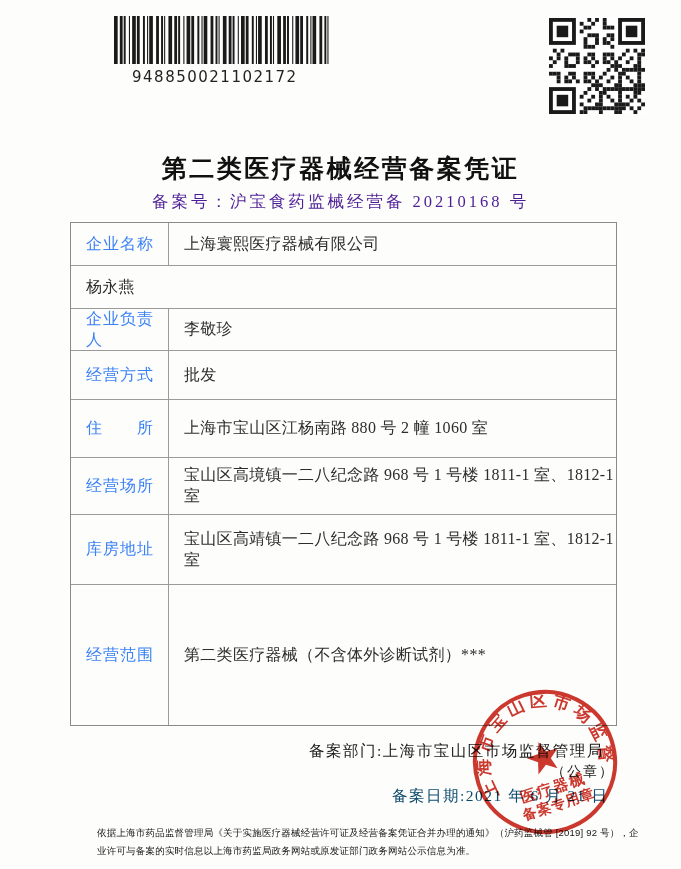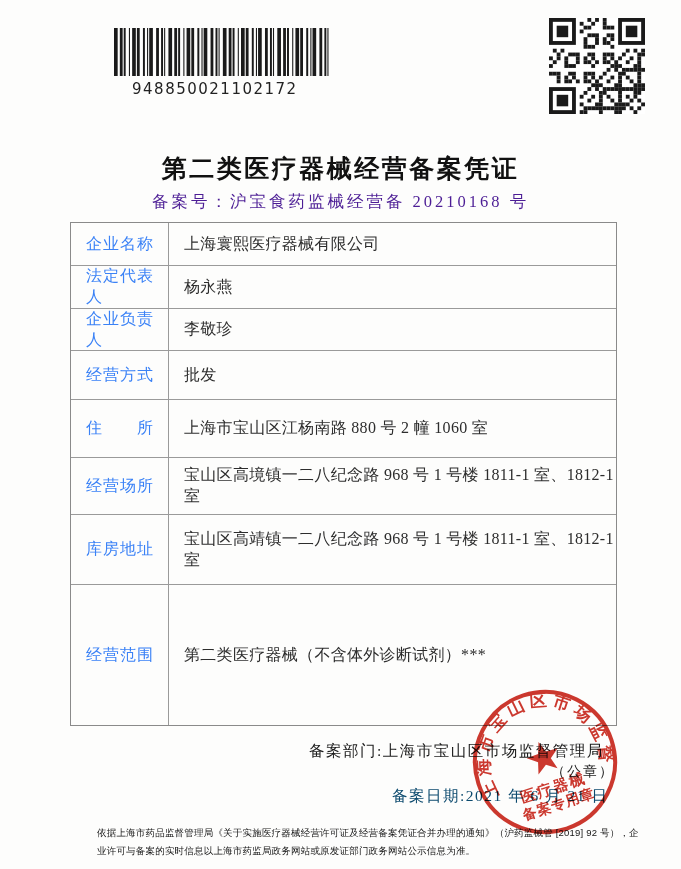--- a/index.html
+++ b/index.html
@@ -2,21 +2,21 @@
 <html><head>
 <meta charset="utf-8">
 <style>
   html,body{margin:0;padding:0;background:#e8e8e8;}
   .page{
     position:relative;width:681px;height:869px;margin:0 auto;
     background:#fdfdfc;overflow:hidden;
     font-family:"Liberation Serif","DejaVu Serif",serif;color:#1c1c1c;
   }
   
-  .barcode-wrap{position:absolute;left:114px;top:28px;width:216px;height:72px;}
+  .barcode-wrap{position:absolute;left:114px;top:16px;width:216px;height:72px;}
   .barcode-svg{display:block;width:216px;height:48px;}
   .barcode-num{
     margin-top:4px;padding-left:18px;font-family:"DejaVu Sans","Liberation Sans",sans-serif;
     font-size:15px;letter-spacing:1.5px;color:#222;
   }
   .qr-svg{position:absolute;left:549px;top:18px;width:96px;height:96px;}
   
   .doc-title{
     position:absolute;left:0;top:152px;width:100%;text-align:center;
     font-family:"Liberation Sans","DejaVu Sans",sans-serif;
@@ -324,23 +324,20 @@
   <div class="regno-line"><span>备案号：</span><span>沪宝食药监械经营备 20210168 号</span></div>
 
   <div class="cert-table">
     <div class="trow">
       <div class="lcell">
           <span>企业名称</span>
         </div>
       <div class="vcell">上海寰熙医疗器械有限公司</div>
     </div>
     <div class="trow">
-      <div class="lcell">
-          <span>法定代表人</span>
-        </div>
       <div class="vcell">杨永燕</div>
     </div>
     <div class="trow">
       <div class="lcell">
           <span>企业负责人</span>
         </div>
       <div class="vcell">李敬珍</div>
     </div>
     <div class="trow">
       <div class="lcell">

